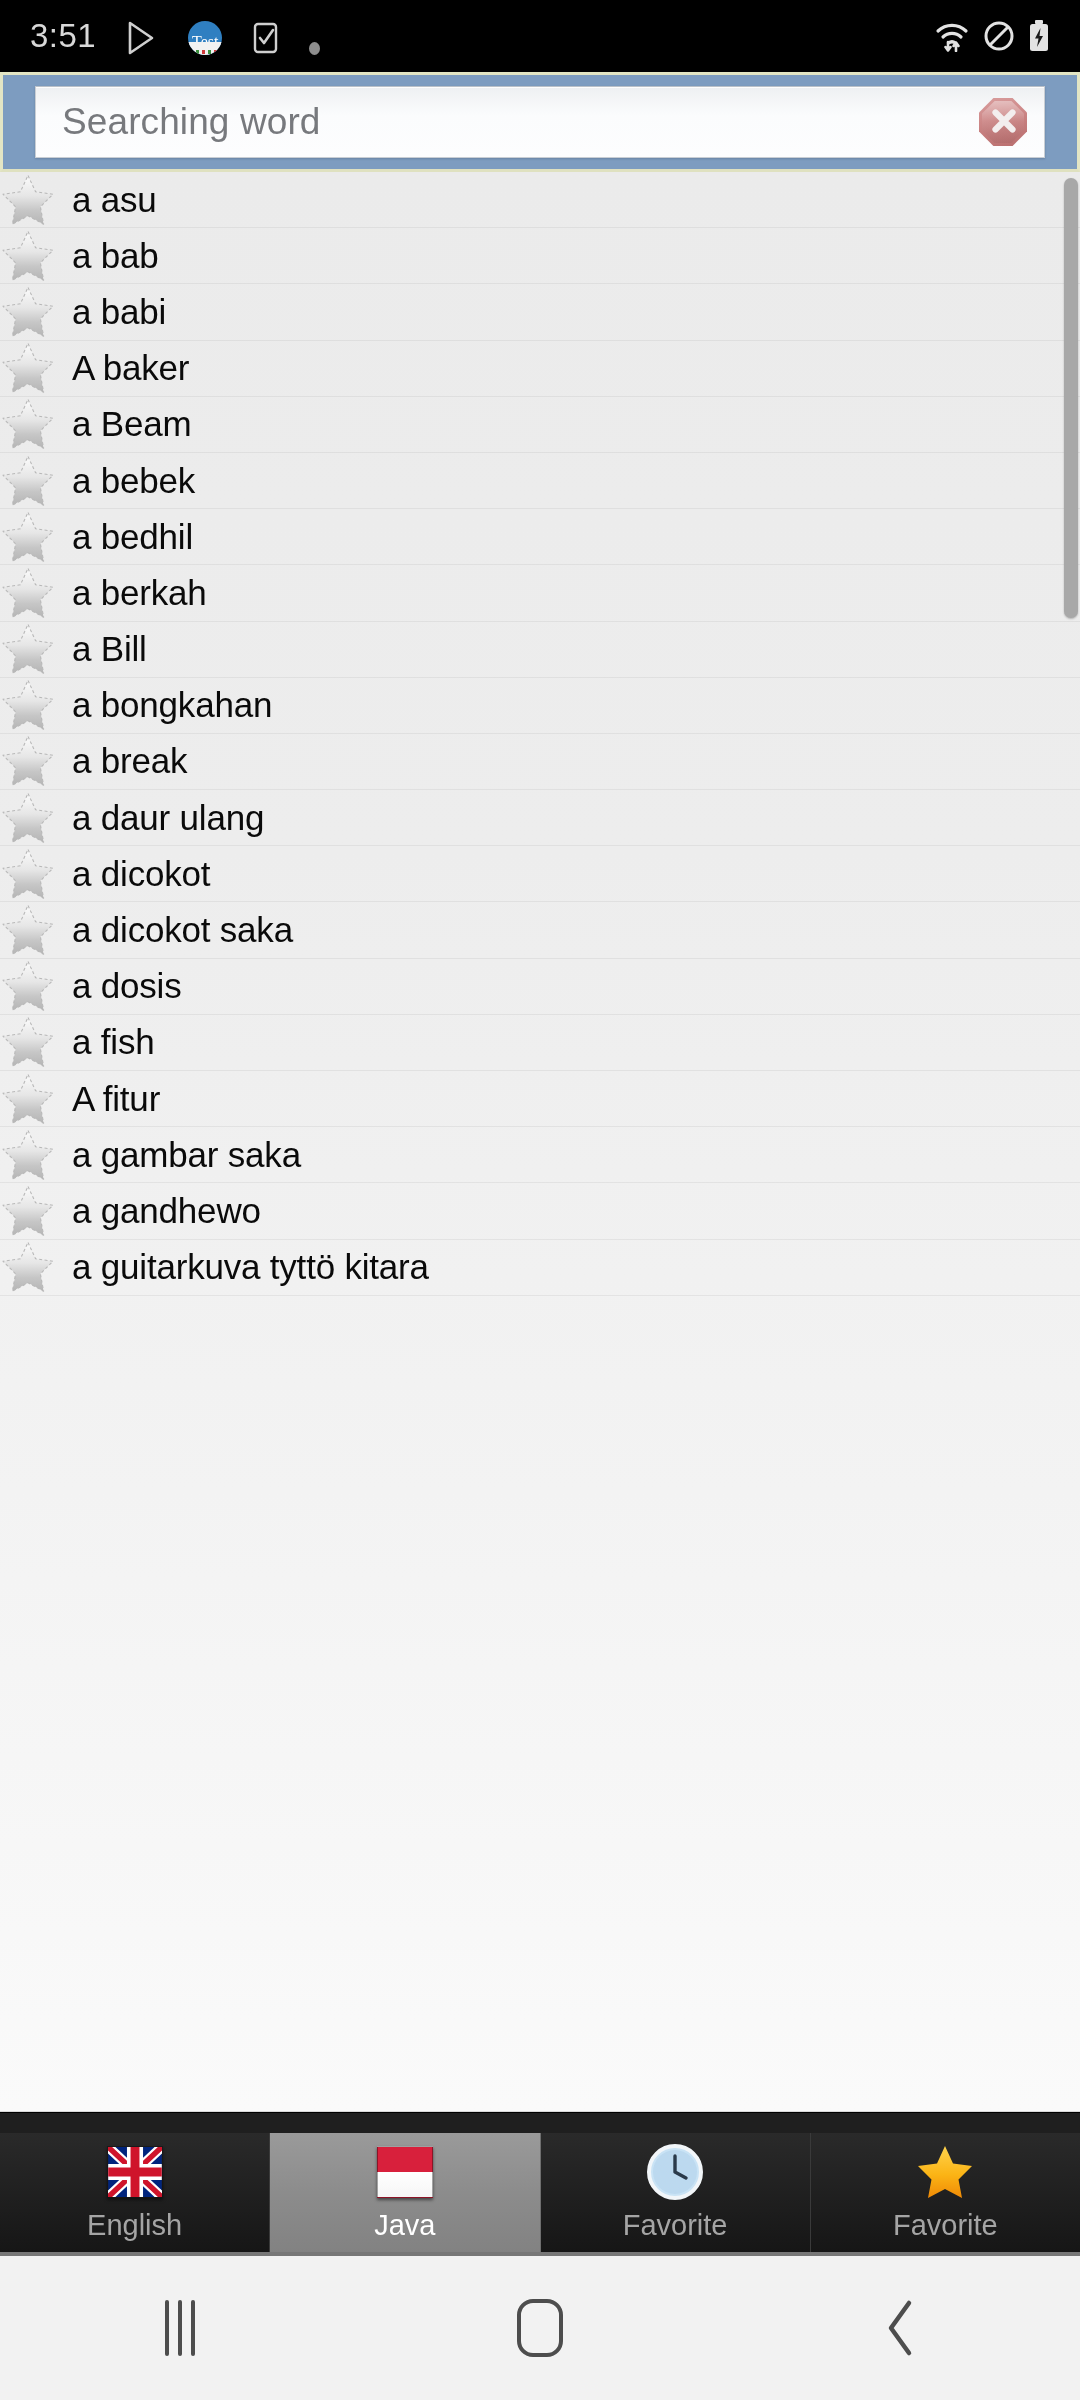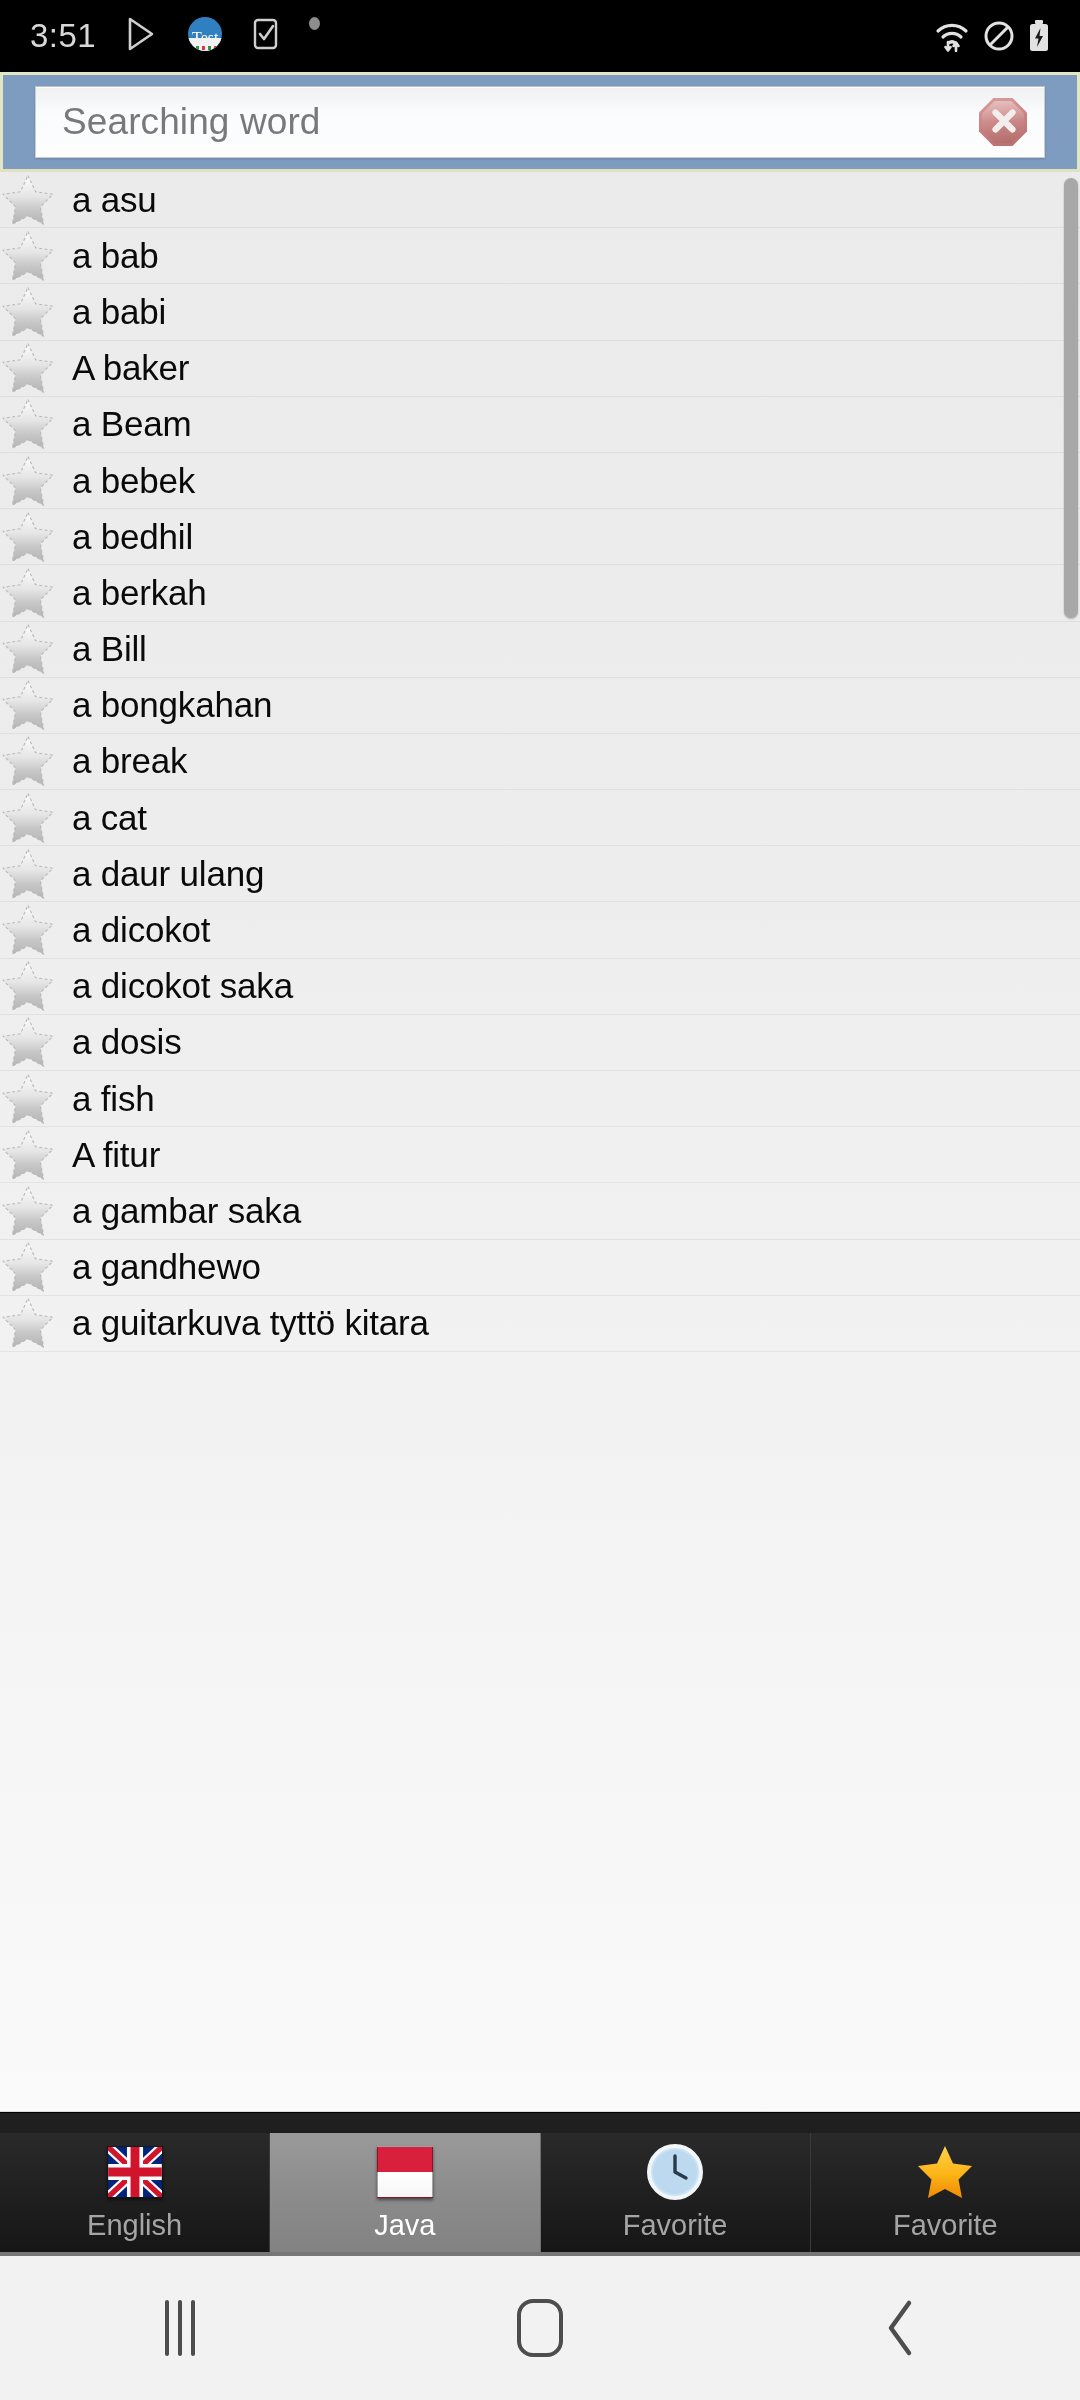--- a/index.html
+++ b/index.html
@@ -10,21 +10,21 @@
     overflow:hidden;
   }
   #screen { position:relative; width:1080px; height:2400px; display:flex; flex-direction:column; }
 
   
   .status-bar {
     height:72px; background:#000000; flex:0 0 72px;
     display:flex; align-items:center; padding:0 30px;
     position:relative;
   }
-  .sb-left { display:flex; align-items:flex-start; gap:31px; }
+  .sb-left { display:flex; align-items:flex-end; gap:31px; }
   .sb-clock { color:#d8d8d8; font-size:33px; letter-spacing:0.5px; font-family:"Liberation Sans",sans-serif; }
   .sb-right { margin-left:auto; display:flex; align-items:center; gap:13px; }
   .sb-ico { display:block; }
 
   .testicon {
     width:34px; height:34px; border-radius:50%;
     background:#2f7fc1; position:relative; overflow:hidden;
     display:flex; align-items:flex-start; justify-content:center;
   }
   .testicon .tl { font-size:16px; color:#ffffff; line-height:1; margin-top:13px; font-family:Liberation Serif, serif; }
@@ -380,36 +380,20 @@
       <stop offset="0%" stop-color="#fbfbfb"></stop>
       <stop offset="42%" stop-color="#e6e6e6"></stop>
       <stop offset="72%" stop-color="#c6c6c6"></stop>
       <stop offset="100%" stop-color="#b5b5b5"></stop>
     </linearGradient>
   </defs>
   <path d="M28 2.5 L35.6 18.8 L53 21.2 L40.4 33.8 L43.6 51.2 L28 42.8 L12.4 51.2 L15.6 33.8 L3 21.2 L20.4 18.8 Z" fill="url(#sg)" stroke="#b8b8b8" stroke-width="1.1" stroke-dasharray="3 2.4" stroke-linejoin="round"></path>
 </svg>
           </span>
     <span class="row-label">a break</span>
-        </div>
-        <div class="row">
-          <span class="star">
-            <svg width="56" height="54" viewBox="0 0 56 54">
-  <defs>
-    <linearGradient id="sg" x1="0" y1="0" x2="0" y2="1">
-      <stop offset="0%" stop-color="#fbfbfb"></stop>
-      <stop offset="42%" stop-color="#e6e6e6"></stop>
-      <stop offset="72%" stop-color="#c6c6c6"></stop>
-      <stop offset="100%" stop-color="#b5b5b5"></stop>
-    </linearGradient>
-  </defs>
-  <path d="M28 2.5 L35.6 18.8 L53 21.2 L40.4 33.8 L43.6 51.2 L28 42.8 L12.4 51.2 L15.6 33.8 L3 21.2 L20.4 18.8 Z" fill="url(#sg)" stroke="#b8b8b8" stroke-width="1.1" stroke-dasharray="3 2.4" stroke-linejoin="round"></path>
-</svg>
-          </span>
-    <span class="row-label">a cat</span>
         </div>
         <div class="row">
           <span class="star">
             <svg width="56" height="54" viewBox="0 0 56 54">
   <defs>
     <linearGradient id="sg" x1="0" y1="0" x2="0" y2="1">
       <stop offset="0%" stop-color="#fbfbfb"></stop>
       <stop offset="42%" stop-color="#e6e6e6"></stop>
       <stop offset="72%" stop-color="#c6c6c6"></stop>
       <stop offset="100%" stop-color="#b5b5b5"></stop>

